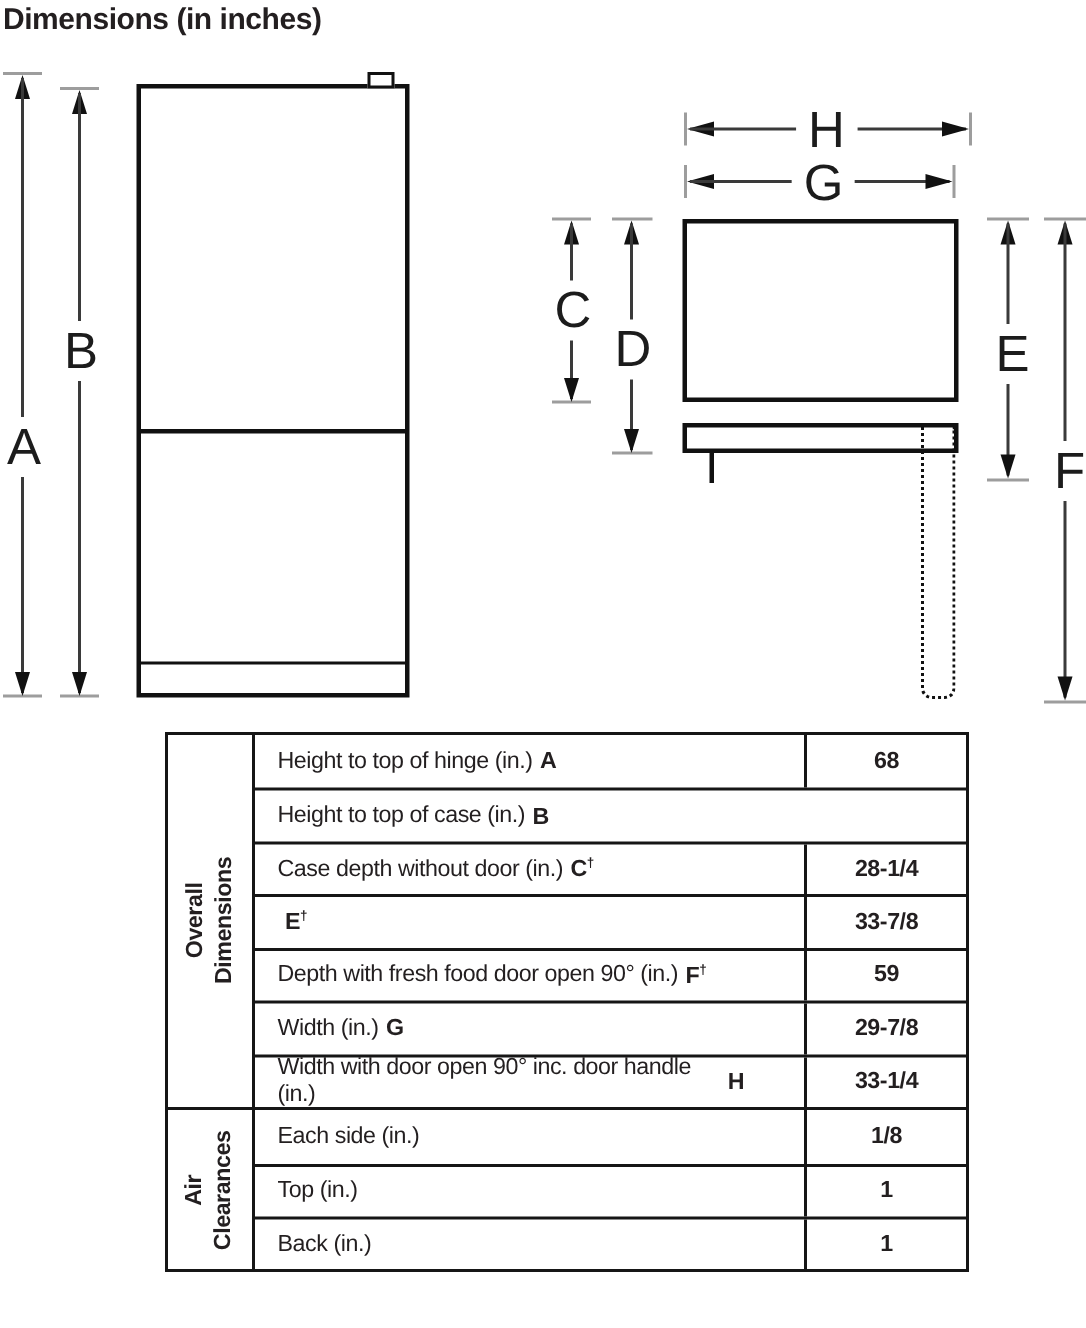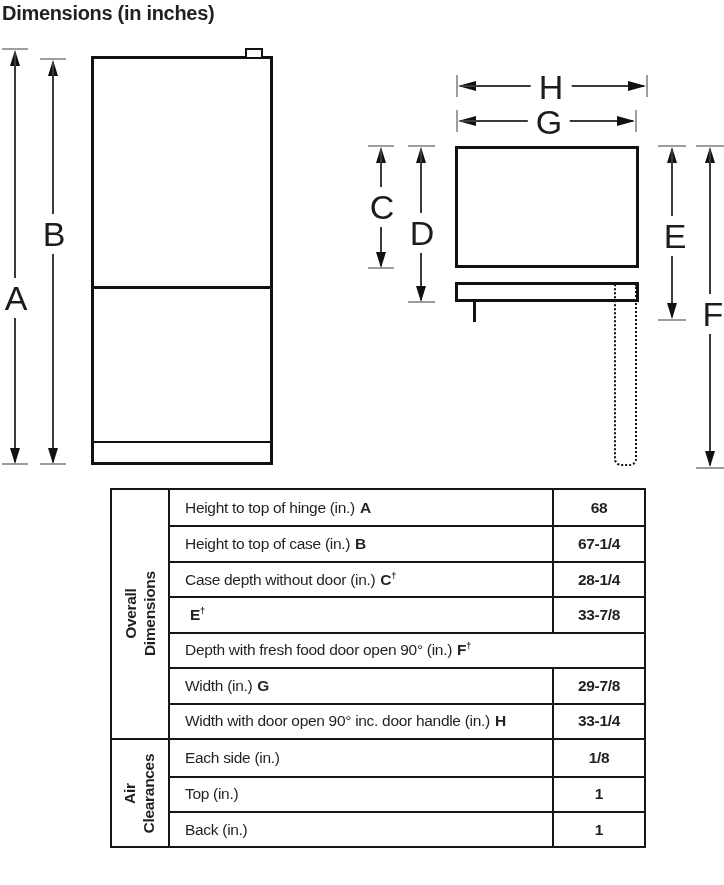--- a/index.html
+++ b/index.html
@@ -56,21 +56,21 @@
   .rot-cell { width:58px; border-right:2px solid #161616;
     display:flex; align-items:center; justify-content:center; }
   .rot-text { transform:rotate(-90deg); font-weight:bold; font-size:15.5px;
     text-align:center; line-height:1.2; white-space:nowrap; }
   .rows { flex:1; display:flex; flex-direction:column; }
   .row { display:flex; height:35.45px; }
   .row + .row { border-top:2px solid #161616;gap:40px; }
   .cell-label { flex:1; display:flex; align-items:center; padding-left:15px; }
   .cell-letter { font-weight:bold; margin-left:5px; }
   .cell-letter sup { font-size:9px; font-weight:bold; }
-  .cell-value { width:92px; border-left:2px solid #161616;
+  .cell-value { width:108px; border-left:2px solid #161616;
     display:flex; align-items:center; justify-content:center; font-weight:bold; }
 </style>
 </head>
 <body>
 
 <div class="page">
 
   <div class="title">Dimensions (in inches)</div>
 
   <div>
@@ -178,40 +178,40 @@
             <span>Height to top of hinge (in.)</span>
             <span class="cell-letter"><span>A</span><sup></sup></span>
           </div>
           <div class="cell-value">68</div>
         </div>
         <div class="row">
           <div class="cell-label">
             <span>Height to top of case (in.)</span>
             <span class="cell-letter"><span>B</span><sup></sup></span>
           </div>
-          <div class="cell-value">67-1/4</div>
         </div>
         <div class="row">
           <div class="cell-label">
             <span>Case depth without door (in.)</span>
             <span class="cell-letter"><span>C</span><sup>†</sup></span>
           </div>
           <div class="cell-value">28-1/4</div>
         </div>
         <div class="row">
           <div class="cell-label">
             <span class="cell-letter"><span>E</span><sup>†</sup></span>
           </div>
           <div class="cell-value">33-7/8</div>
         </div>
         <div class="row">
           <div class="cell-label">
             <span>Depth with fresh food door open 90° (in.)</span>
             <span class="cell-letter"><span>F</span><sup>†</sup></span>
           </div>
+          <div class="cell-value">59</div>
         </div>
         <div class="row">
           <div class="cell-label">
             <span>Width (in.)</span>
             <span class="cell-letter"><span>G</span><sup></sup></span>
           </div>
           <div class="cell-value">29-7/8</div>
         </div>
         <div class="row">
           <div class="cell-label">

